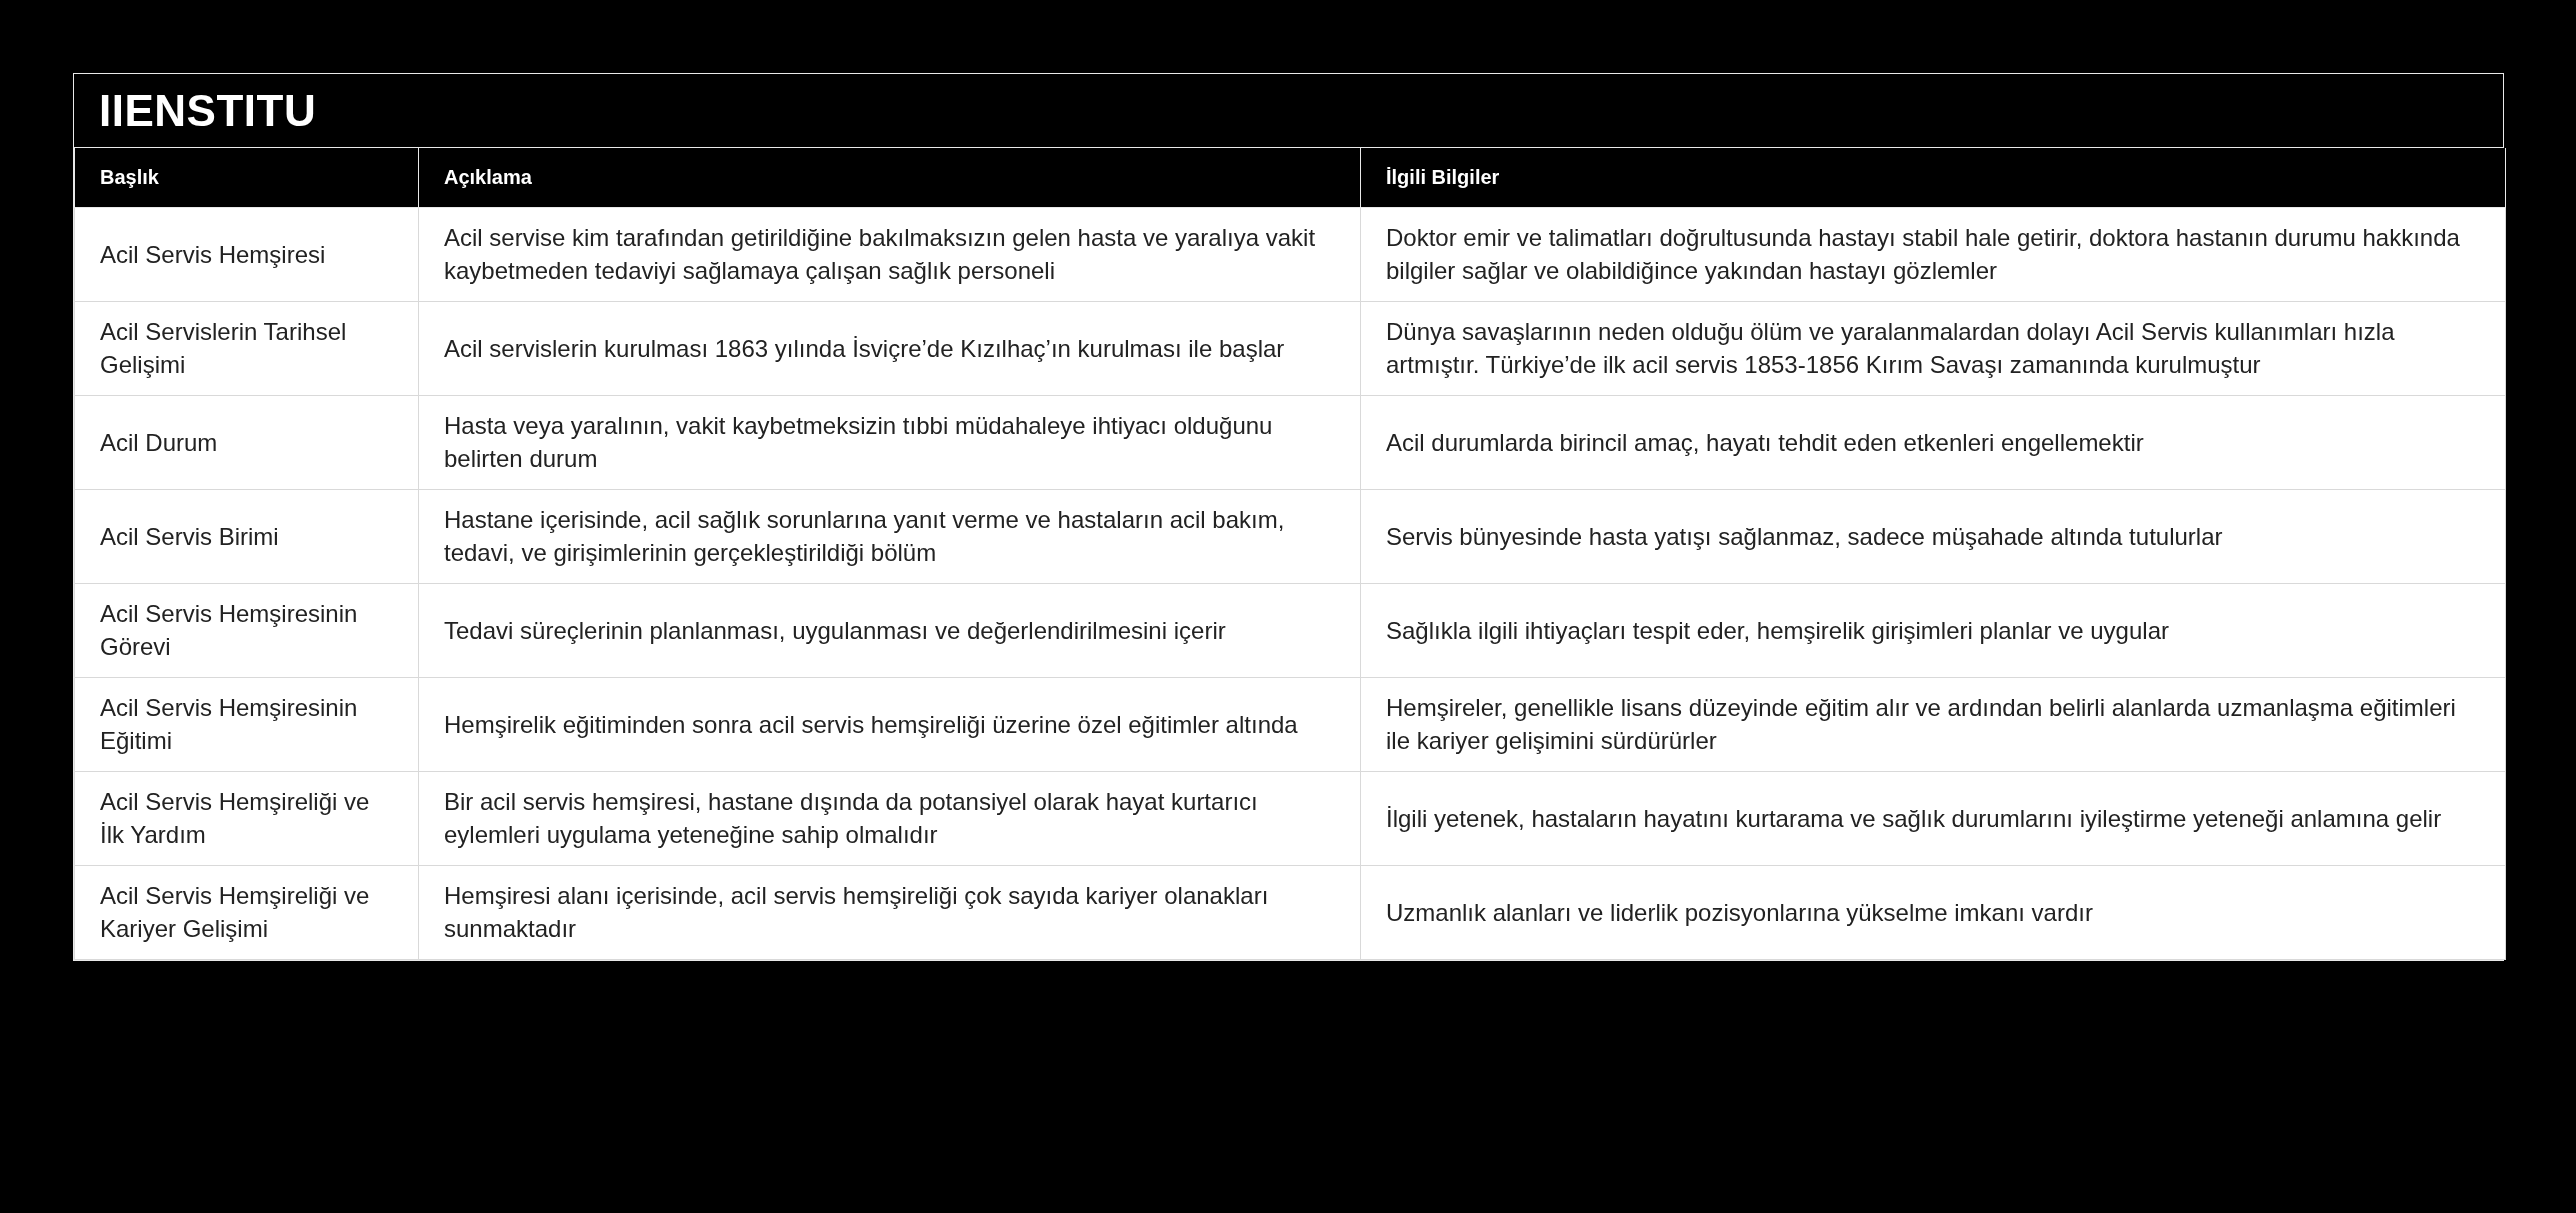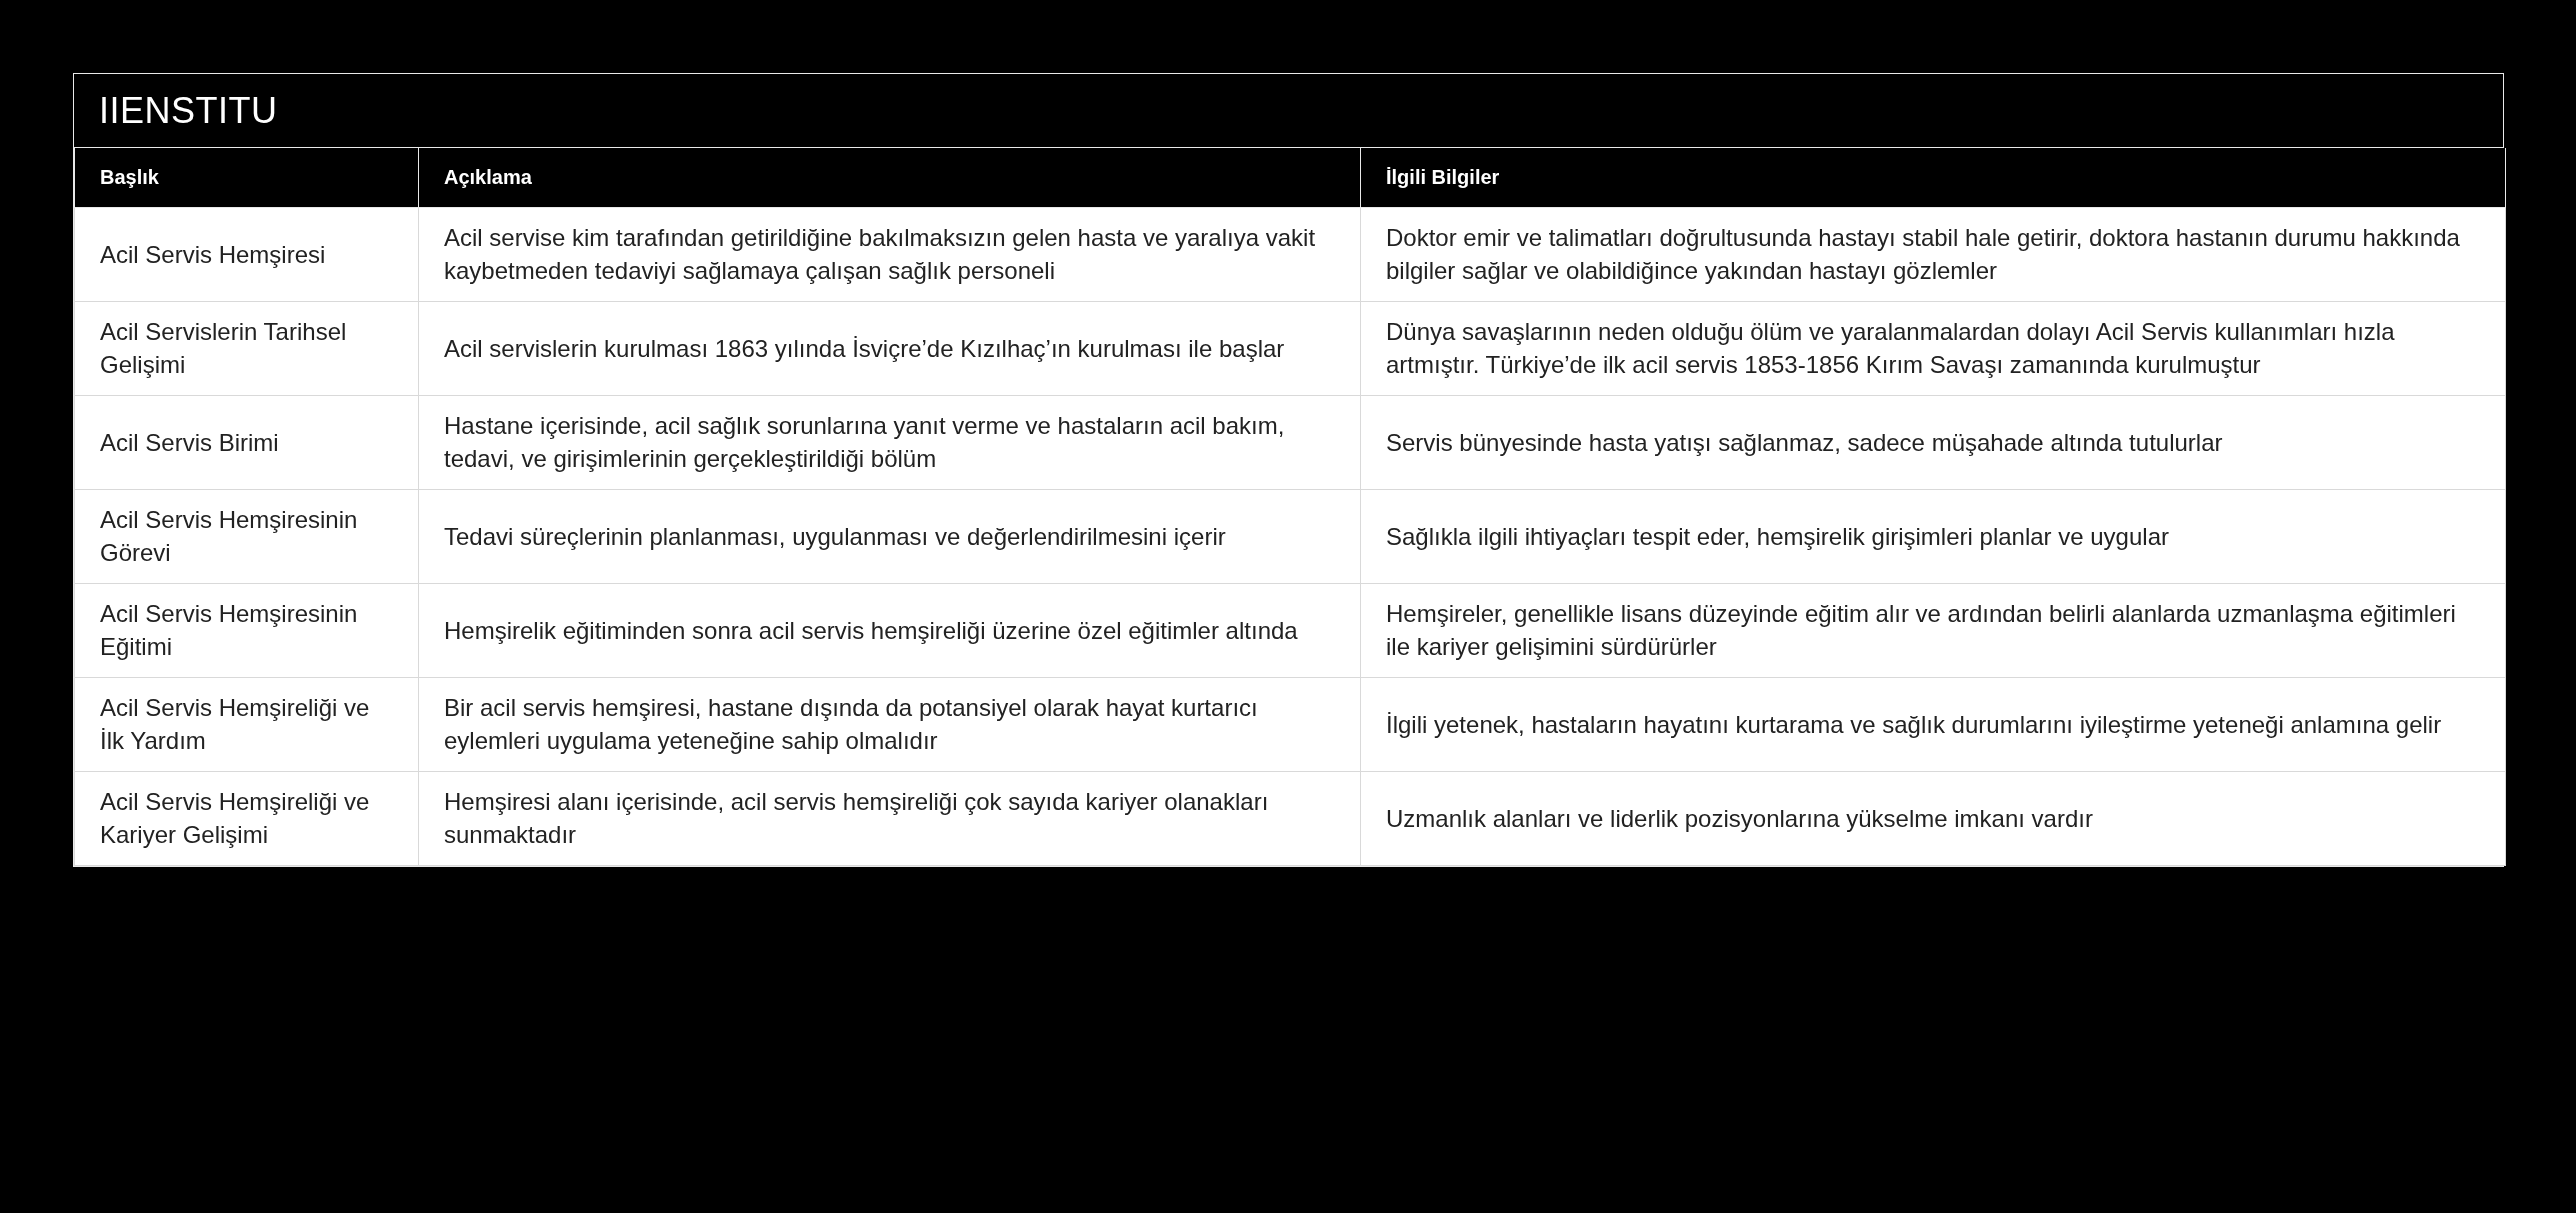--- a/index.html
+++ b/index.html
@@ -24,22 +24,22 @@
     border: 1.9px solid var(--outer-border, #e9e9e9);
     background: var(--panel-bg, #000000);
   }
   .panel-title {
     height: 73px;
     display: flex;
     align-items: center;
     padding-left: 25px;
     background: var(--header-bg, #000000);
     color: var(--header-text, #ffffff);
-    font-size: 36px;
-    font-weight: 400;
+    font-size: 44px;
+    font-weight: 700;
     letter-spacing: 0.5px;
     border-bottom: 1.9px solid var(--outer-border, #e9e9e9);
   }
   table.info-table {
     width: 100%;
     border-collapse: collapse;
     table-layout: fixed;
   }
   .info-table col.c1 { width: 344px; }
   .info-table col.c2 { width: 942px; }
@@ -95,20 +95,25 @@
     <td>Acil Servis Hemşiresi</td>
     <td>Acil servise kim tarafından getirildiğine bakılmaksızın gelen hasta ve yaralıya vakit kaybetmeden tedaviyi sağlamaya çalışan sağlık personeli</td>
     <td>Doktor emir ve talimatları doğrultusunda hastayı stabil hale getirir, doktora hastanın durumu hakkında bilgiler sağlar ve olabildiğince yakından hastayı gözlemler</td>
   </tr>
           <tr>
     <td>Acil Servislerin Tarihsel Gelişimi</td>
     <td>Acil servislerin kurulması 1863 yılında İsviçre’de Kızılhaç’ın kurulması ile başlar</td>
     <td>Dünya savaşlarının neden olduğu ölüm ve yaralanmalardan dolayı Acil Servis kullanımları hızla artmıştır. Türkiye’de ilk acil servis 1853-1856 Kırım Savaşı zamanında kurulmuştur</td>
   </tr>
           <tr>
+    <td>Acil Durum</td>
+    <td>Hasta veya yaralının, vakit kaybetmeksizin tıbbi müdahaleye ihtiyacı olduğunu belirten durum</td>
+    <td>Acil durumlarda birincil amaç, hayatı tehdit eden etkenleri engellemektir</td>
+  </tr>
+          <tr>
     <td>Acil Servis Birimi</td>
     <td>Hastane içerisinde, acil sağlık sorunlarına yanıt verme ve hastaların acil bakım, tedavi, ve girişimlerinin gerçekleştirildiği bölüm</td>
     <td>Servis bünyesinde hasta yatışı sağlanmaz, sadece müşahade altında tutulurlar</td>
   </tr>
           <tr>
     <td>Acil Servis Hemşiresinin Görevi</td>
     <td>Tedavi süreçlerinin planlanması, uygulanması ve değerlendirilmesini içerir</td>
     <td>Sağlıkla ilgili ihtiyaçları tespit eder, hemşirelik girişimleri planlar ve uygular</td>
   </tr>
           <tr>

